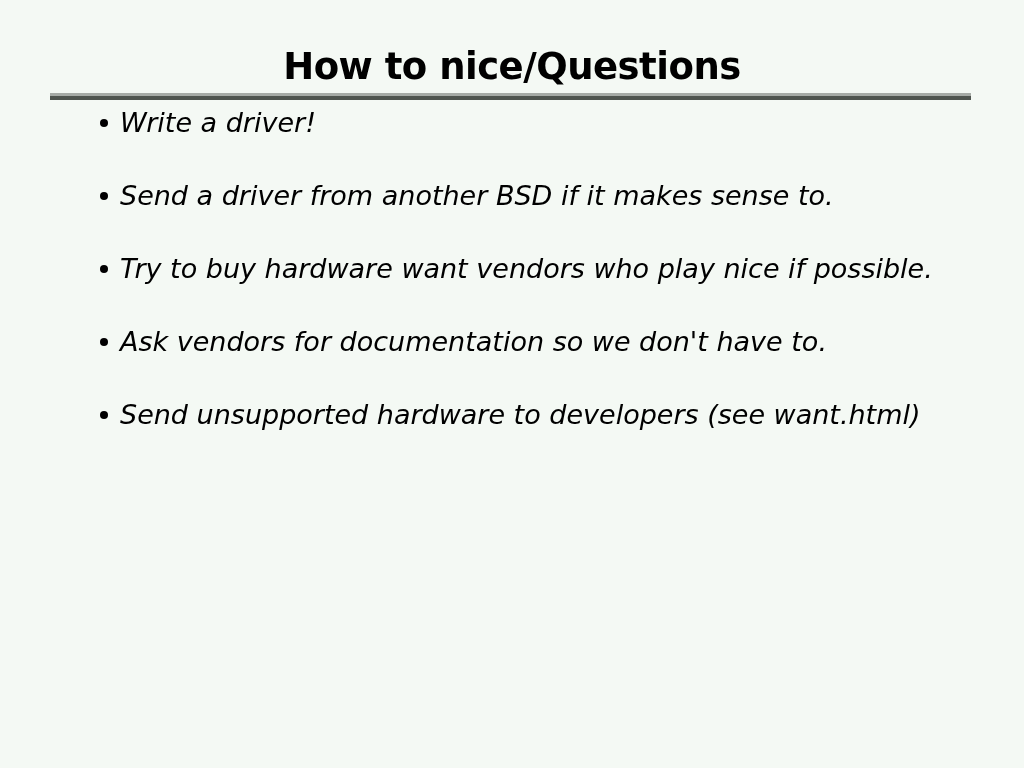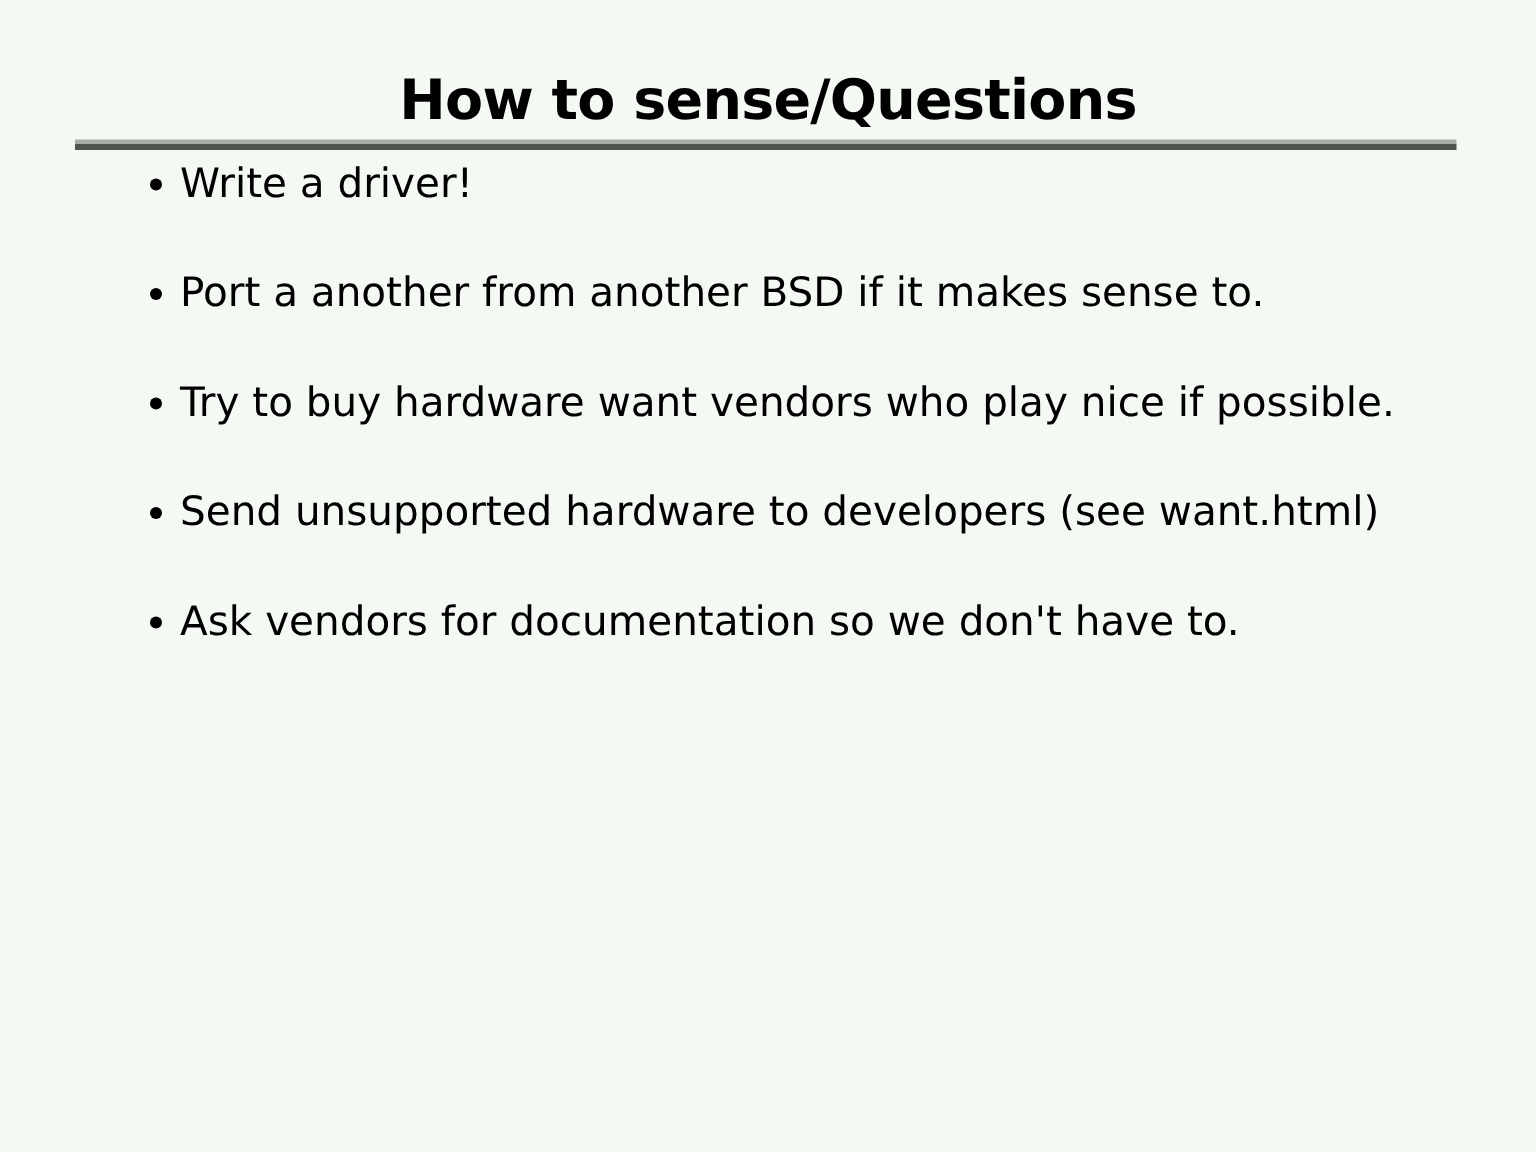--- a/index.html
+++ b/index.html
@@ -39,20 +39,21 @@
     height: 7px;
     background: linear-gradient(to bottom, #a6aba6 0%, #a6aba6 43%, #4f554f 43%, #4f554f 100%);
   }
   .bullet-list {
     position: absolute;
     top: 106px;
     left: 100px;
     margin: 0;
     padding: 0;
     list-style: none;
+    font-style: italic;
   }
   .bullet-item {
     display: flex;
     align-items: flex-start;
     height: 34px;
     line-height: 34px;
     margin-bottom: 39px;
     font-size: 27px;
     white-space: nowrap;
   }
@@ -64,40 +65,40 @@
     margin-right: 12px;
     border-radius: 50%;
     background: #000000;
   }
 </style>
 </head>
 <body>
 
 <div class="slide">
 
-  <div class="slide-title">How to sense/Questions</div>
+  <div class="slide-title">How to nice/Questions</div>
 
   <div class="divider"></div>
 
   <ul class="bullet-list">
     <li class="bullet-item">
       <span class="bullet-dot"></span>
       <span>Write a driver!</span>
     </li>
     <li class="bullet-item">
       <span class="bullet-dot"></span>
-      <span>Port a another from another BSD if it makes sense to.</span>
+      <span>Send a driver from another BSD if it makes sense to.</span>
     </li>
     <li class="bullet-item">
       <span class="bullet-dot"></span>
       <span>Try to buy hardware want vendors who play nice if possible.</span>
     </li>
     <li class="bullet-item">
       <span class="bullet-dot"></span>
-      <span>Send unsupported hardware to developers (see want.html)</span>
+      <span>Ask vendors for documentation so we don't have to.</span>
     </li>
     <li class="bullet-item">
       <span class="bullet-dot"></span>
-      <span>Ask vendors for documentation so we don't have to.</span>
+      <span>Send unsupported hardware to developers (see want.html)</span>
     </li>
   </ul>
 
 </div>
 
 </body></html>

